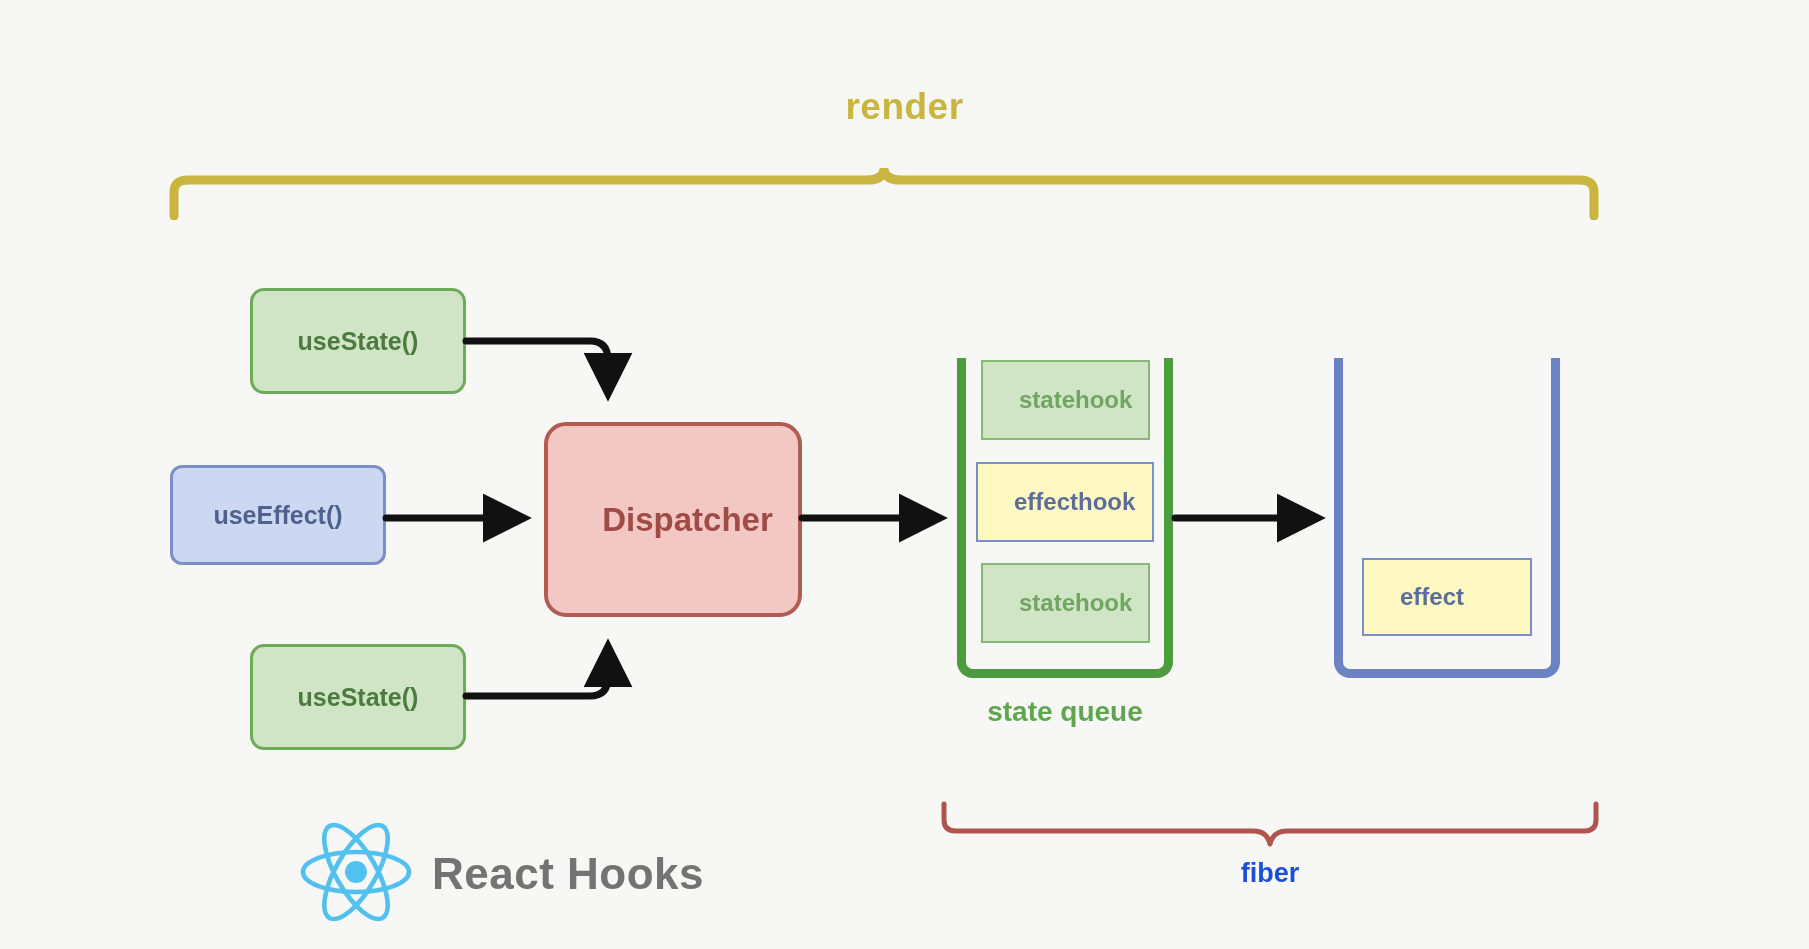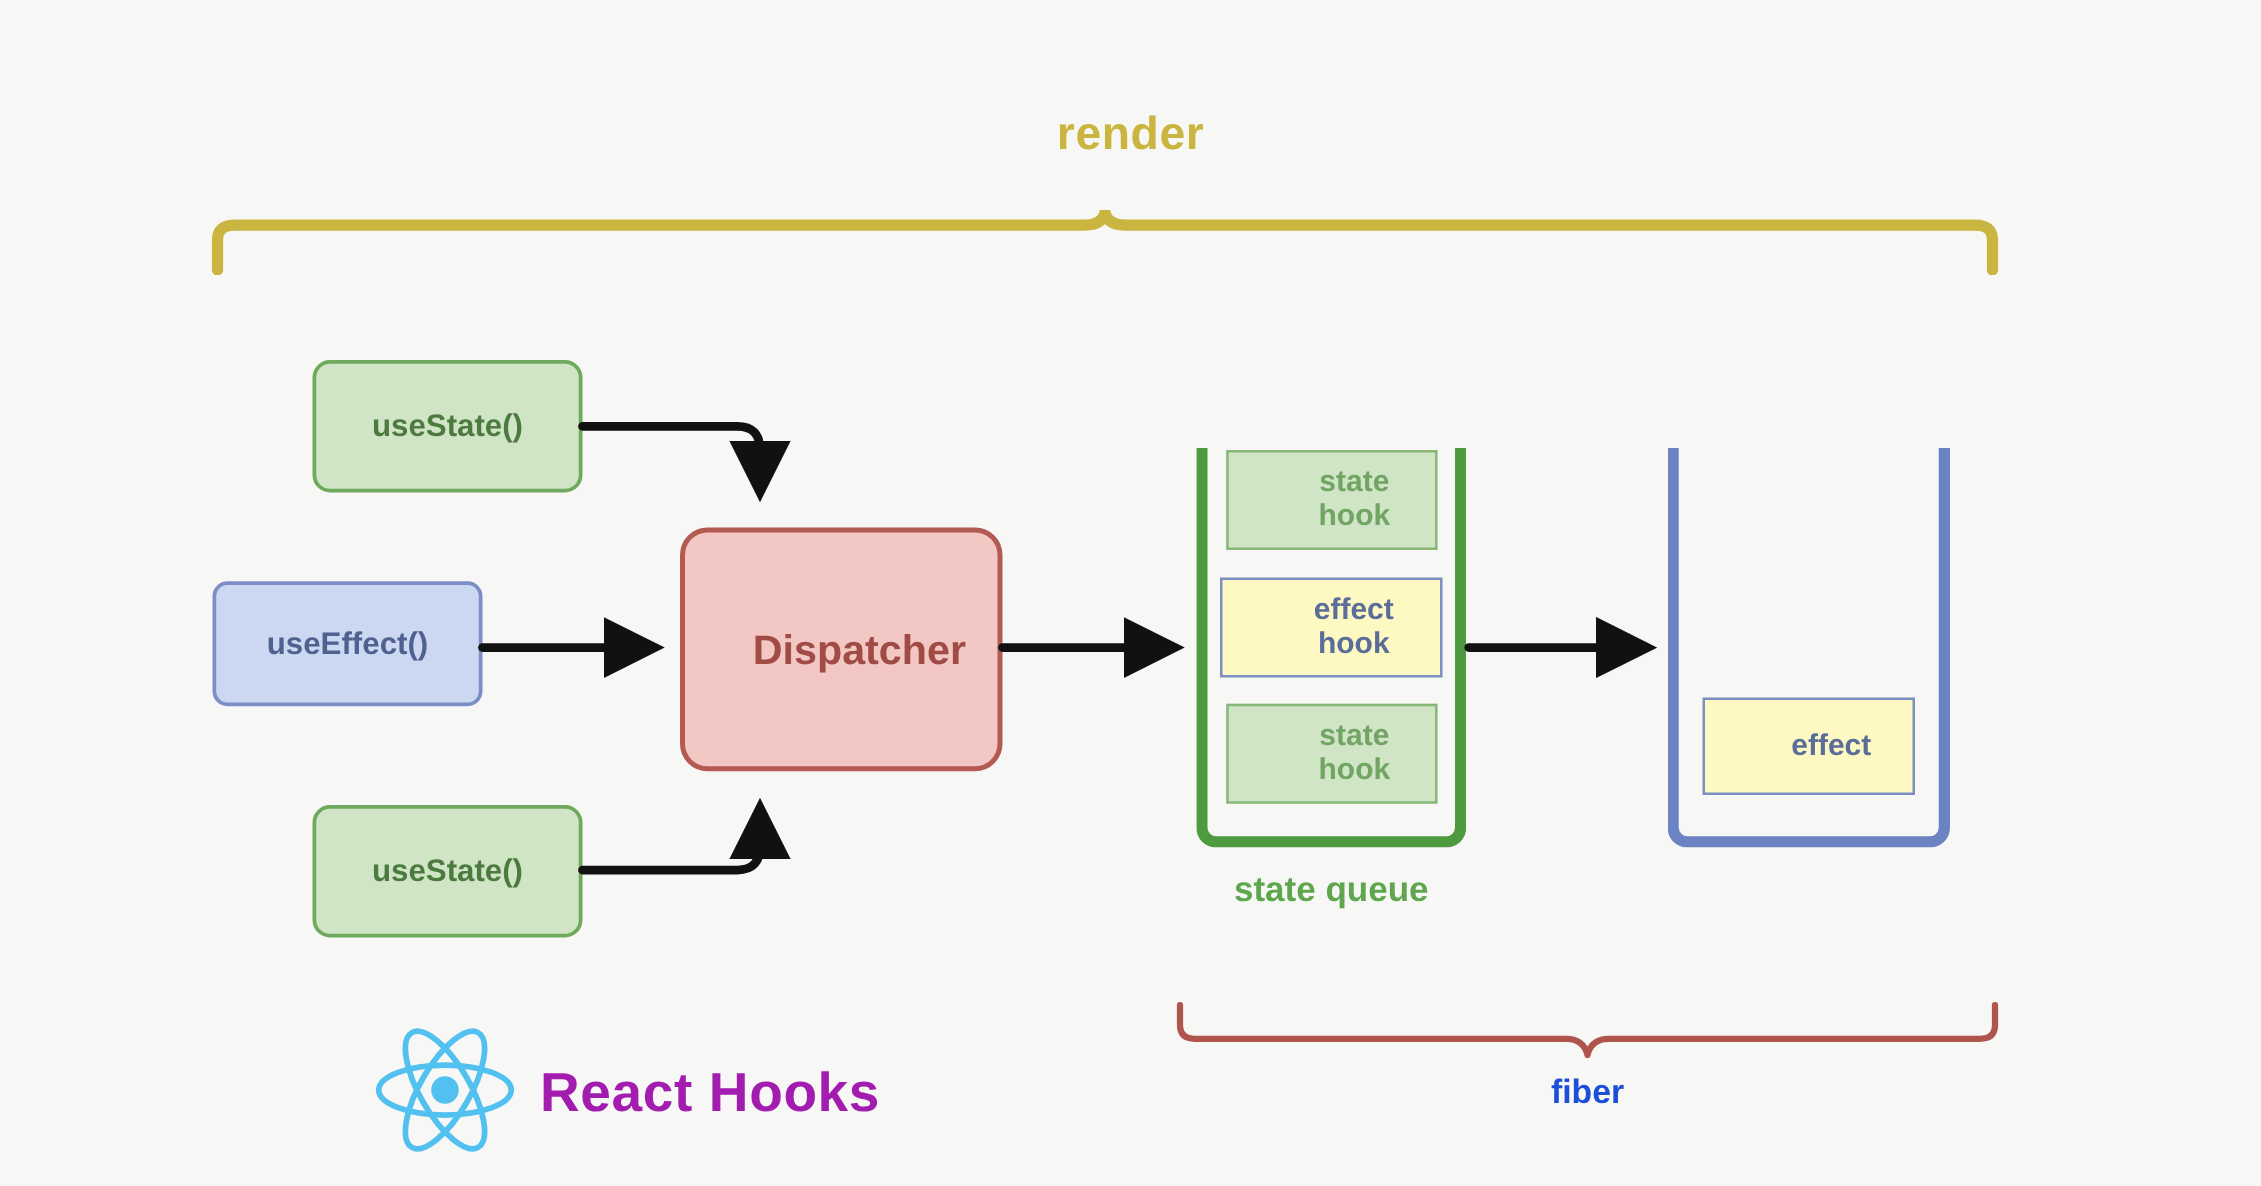--- a/index.html
+++ b/index.html
@@ -92,23 +92,22 @@
   #passive-queue-u {
     left: 1334px; top: 358px; width: 226px; height: 320px;
     border-width: 0 9px 9px 9px;
     border-color: #6b83c2;
   }
 
   
   .cell {
     box-sizing: border-box;
     display: flex;
-    flex-direction: column;
+    flex-direction: row;
     align-items: center;
-    justify-content: center;
     font-size: 24px;
     font-weight: bold;
     line-height: 1.12;
     border-width: 2px;
     border-style: solid;
     padding-left: 36px;
   }
   .cell.green {
     background: #cfe5c6;
     border-color: #87b87a;
@@ -153,21 +152,21 @@
   
   #react-brand {
     left: 298px; top: 820px;
     display: flex;
     align-items: center;
     gap: 18px;
   }
   #react-brand-text {
     font-size: 44px;
     font-weight: bold;
-    color: #a21caf;
+    color: #737373;
     letter-spacing: .5px;
   }
 </style>
 </head>
 <body>
 
 <div id="stage">
 
   <div class="abs" id="render-label">render</div>
 

